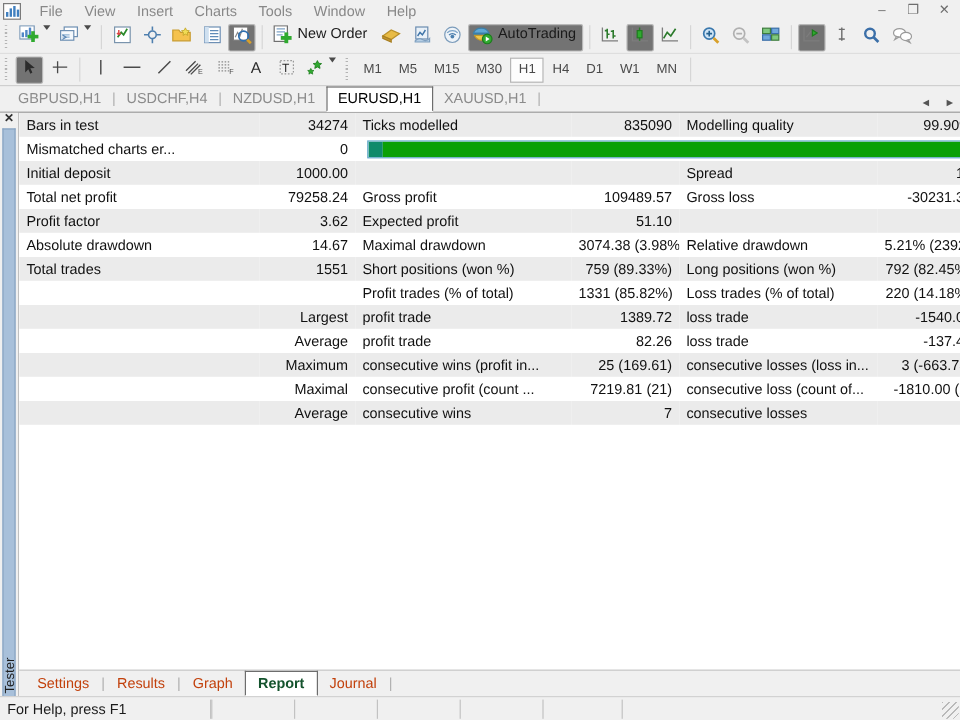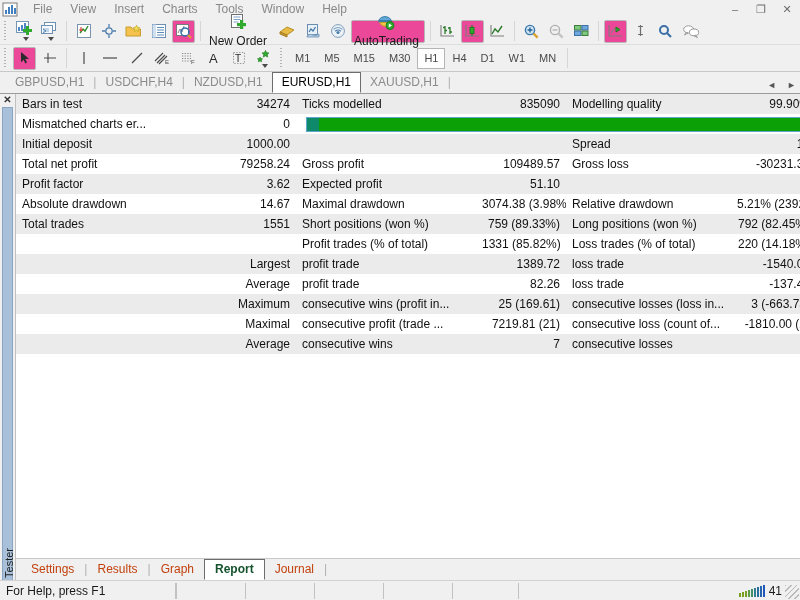--- a/index.html
+++ b/index.html
@@ -40,26 +40,25 @@
   .toolbar.row2 { border-bottom: 1px solid #c8c8c8; }
   .grip {
     width: 7px; height: 20px; margin: 0 2px 0 3px; flex: 0 0 7px;
     background-image: repeating-linear-gradient(to bottom, #b4b4b4 0 1px, transparent 1px 3px);
     background-size: 2px 100%; background-repeat: no-repeat;
     background-position: 1px 0, 4px 0;
     box-shadow: inset 3px 0 0 -2px transparent;
   }
   .grip::after{ content:""; }
   .tb-btn {
-    height: 23px; min-width: 23px; display: flex; align-items: center; justify-content: center;
+    height: 23px; min-width: 23px; display: flex; align-items: flex-start; justify-content: center;
     position: relative; margin: 0 1px; border: 1px solid transparent; border-radius: 2px;
     padding: 0 2px;
-    flex-direction: column;
-  }
-  .tb-btn.active { border: 1px solid #b8b8b8; background: #ec4899; }
+  }
+  .tb-btn.active { border: 1px solid #b8b8b8; background: #737373; }
   .tb-btn.labelled { padding: 0 5px 0 2px; gap: 4px; color: #1a1a1a; font-size: 12px; }
   .tb-sep { width: 1px; height: 20px; background: #d6d6d6; margin: 0 4px; flex: 0 0 1px; }
   .caret { width: 0; height: 0; border-left: 3.5px solid transparent; border-right: 3.5px solid transparent;
            border-top: 4px solid #4a4a4a; margin-left: 3px; }
   .tfbtn { height: 21px; display:flex; align-items:center; padding: 0 6px; font-size: 11px; color: #4a4a4a;
            border: 1px solid transparent; }
   .tfbtn.active { border: 1px solid #b5b5b5; background: #fdfdfd; }
 
   
   .chartbar {
@@ -660,21 +659,21 @@
               <td class="lbl"></td>
               <td class="val">Maximum</td>
               <td class="lbl">consecutive wins (profit in...</td>
               <td class="val">25 (169.61)</td>
               <td class="lbl">consecutive losses (loss in...</td>
               <td class="val">3 (-663.73)</td>
             </tr>
             <tr class="odd">
               <td class="lbl"></td>
               <td class="val">Maximal</td>
-              <td class="lbl">consecutive profit (trade ...</td>
+              <td class="lbl">consecutive profit (count ...</td>
               <td class="val">7219.81 (21)</td>
               <td class="lbl">consecutive loss (count of...</td>
               <td class="val">-1810.00 (2)</td>
             </tr>
             <tr class="even">
               <td class="lbl"></td>
               <td class="val">Average</td>
               <td class="lbl">consecutive wins</td>
               <td class="val">7</td>
               <td class="lbl">consecutive losses</td>
@@ -705,30 +704,16 @@
     <div class="sb-cell" style="width:68px"></div>
     <div class="sb-div"></div>
     <div class="sb-cell" style="width:68px"></div>
     <div class="sb-div"></div>
     <div class="sb-cell" style="width:68px"></div>
     <div class="sb-div"></div>
     <div class="sb-cell" style="width:68px"></div>
     <div class="sb-div"></div>
     <div class="sb-cell" style="width:65px"></div>
     <div class="sb-div"></div>
-    <div class="sb-cell" style="flex:1 1 auto; justify-content:flex-end; padding-right:18px">
-      <span class="sb-bars">
-        <i style="height:4px;  background:#7a9e1f"></i>
-        <i style="height:5px;  background:#7a9e1f"></i>
-        <i style="height:6px;  background:#7a9e1f"></i>
-        <i style="height:7px;  background:#5d9a45"></i>
-        <i style="height:8px;  background:#3f8f6a"></i>
-        <i style="height:9px;  background:#2f7f8f"></i>
-        <i style="height:10px; background:#2a6fa0"></i>
-        <i style="height:11px; background:#2563ae"></i>
-        <i style="height:12px; background:#1f57bb"></i>
-      </span>
-      <span>41</span>
-    </div>
     <div class="sb-grip"></div>
   </div>
 
 </div>
 
 </body></html>

